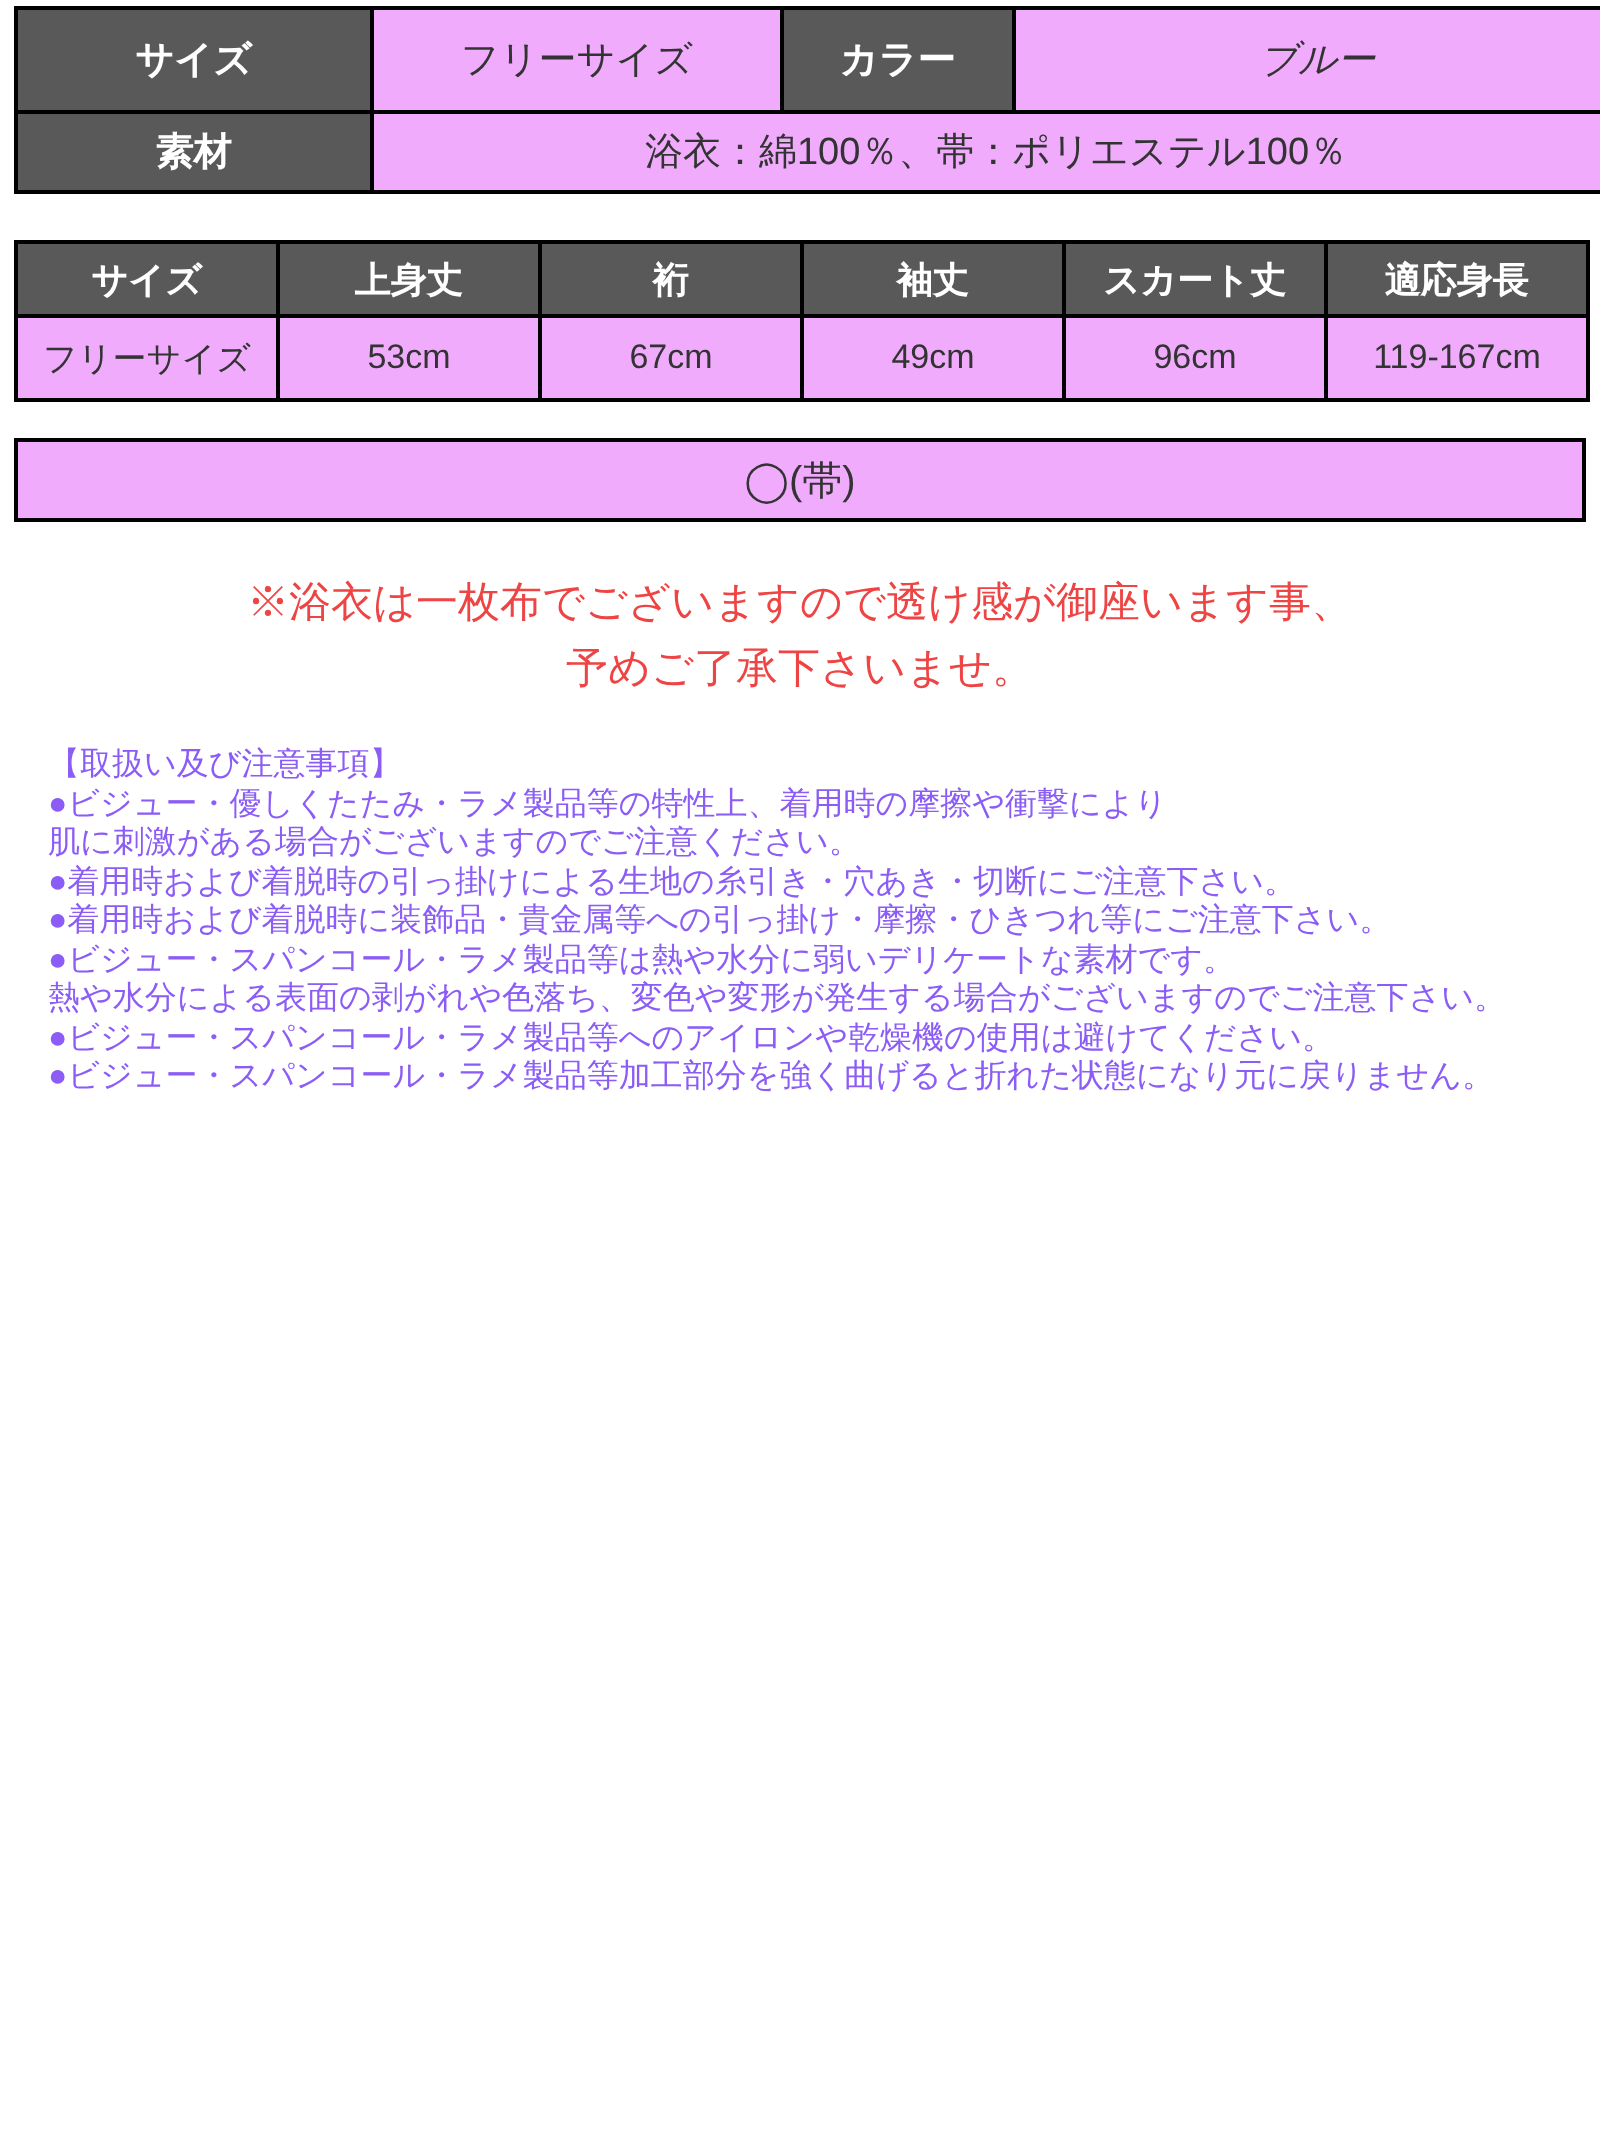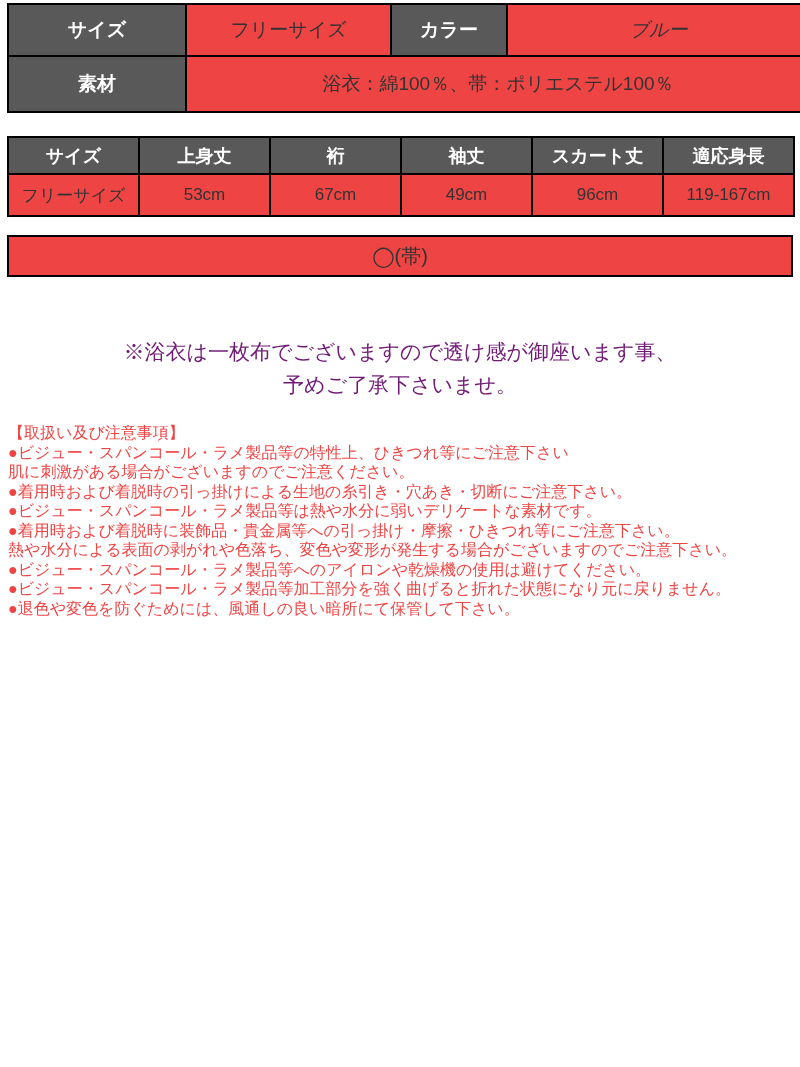--- a/index.html
+++ b/index.html
@@ -16,70 +16,70 @@
   table.tbl {
     border-collapse: collapse;
     margin-left: 7px;
     width: 786px;
     table-layout: fixed;
     text-align: center;
     padding-left: 36px;
   }
   table.tbl td {
     border: 2px solid #000000;
-    background: #ef4444;
+    background: #f0abfc;
     color: #333333;
     vertical-align: middle;
     text-align: center;
     overflow: hidden;
     white-space: nowrap;
   }
   table.tbl td.hd {
     background: #595959;
     color: #ffffff;
     font-weight: bold;
   }
 
   
   .info-tbl { margin-top: 3px; font-size: 19px; }
   .info-tbl tr.r1 td { height: 52px; }
-  .info-tbl tr.r2 td { height: 56px; text-align: center; }
+  .info-tbl tr.r2 td { height: 40px; text-align: center; }
   .col-size-label  { width: 178px; }
   .col-size-value  { width: 205px; }
   .col-color-label { width: 116px; }
   .col-color-value { width: 303px; font-style: italic; }
 
   
   .meas-tbl { margin-top: 23px; font-size: 18px; }
   .meas-tbl tr.hr td { height: 37px; }
   .meas-tbl tr.vr td { height: 42px; font-size: 17px; }
   .meas-tbl td { width: 131px; }
 
   
   .acc-tbl { margin-top: 18px; font-size: 18px; }
   .acc-tbl tr.hr td { height: 33px; }
   .acc-tbl tr.vr td { height: 40px; font-size: 20px; }
 
   
   .notice {
-    margin-top: 58px;
+    margin-top: 24px;
     text-align: center;
     font-size: 21px;
     line-height: 33px;
-    color: #701a75;
+    color: #ef4444;
   }
 
   
   .precautions {
     margin-top: 22px;
-    padding-left: 8px;
+    padding-left: 24px;
     padding-right: 10px;
     font-size: 16px;
     line-height: 19.5px;
-    color: #ef4444;
+    color: #8b5cf6;
   }
   .precautions div { white-space: nowrap; }
 </style>
 </head>
 <body>
 
 <div class="page">
 
   <table class="tbl info-tbl">
     <tbody>
@@ -125,24 +125,23 @@
   </tbody>
     </table>
 
   <div class="notice">
     <div>※浴衣は一枚布でございますので透け感が御座います事、</div>
     <div>予めご了承下さいませ。</div>
   </div>
 
   <div class="precautions">
     <div>【取扱い及び注意事項】</div>
-    <div>●ビジュー・スパンコール・ラメ製品等の特性上、ひきつれ等にご注意下さい</div>
+    <div>●ビジュー・優しくたたみ・ラメ製品等の特性上、着用時の摩擦や衝撃により</div>
     <div>肌に刺激がある場合がございますのでご注意ください。</div>
     <div>●着用時および着脱時の引っ掛けによる生地の糸引き・穴あき・切断にご注意下さい。</div>
+    <div>●着用時および着脱時に装飾品・貴金属等への引っ掛け・摩擦・ひきつれ等にご注意下さい。</div>
     <div>●ビジュー・スパンコール・ラメ製品等は熱や水分に弱いデリケートな素材です。</div>
-    <div>●着用時および着脱時に装飾品・貴金属等への引っ掛け・摩擦・ひきつれ等にご注意下さい。</div>
     <div>熱や水分による表面の剥がれや色落ち、変色や変形が発生する場合がございますのでご注意下さい。</div>
     <div>●ビジュー・スパンコール・ラメ製品等へのアイロンや乾燥機の使用は避けてください。</div>
     <div>●ビジュー・スパンコール・ラメ製品等加工部分を強く曲げると折れた状態になり元に戻りません。</div>
-    <div>●退色や変色を防ぐためには、風通しの良い暗所にて保管して下さい。</div>
   </div>
 
 </div>
 
 </body></html>

